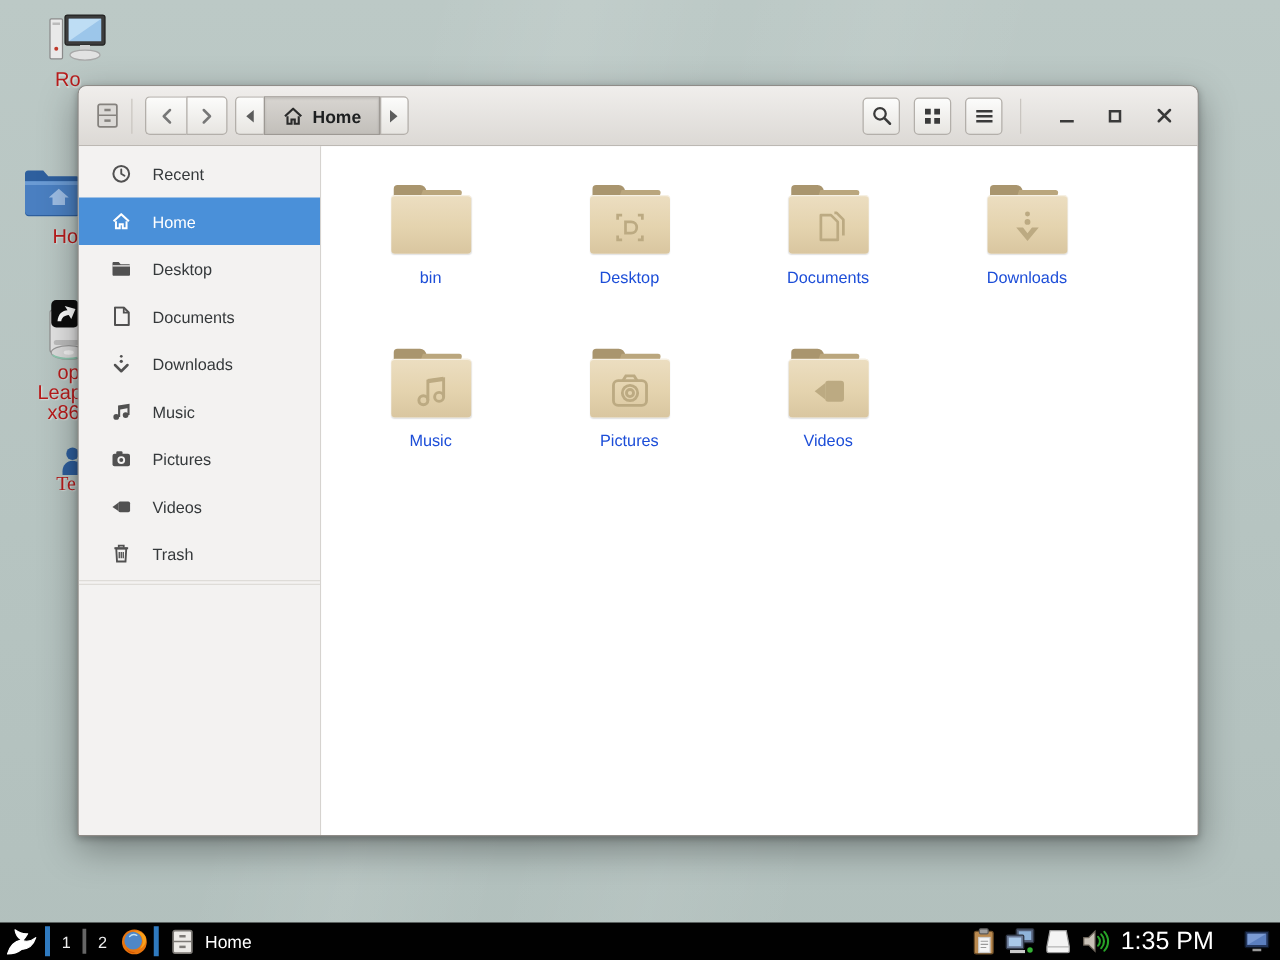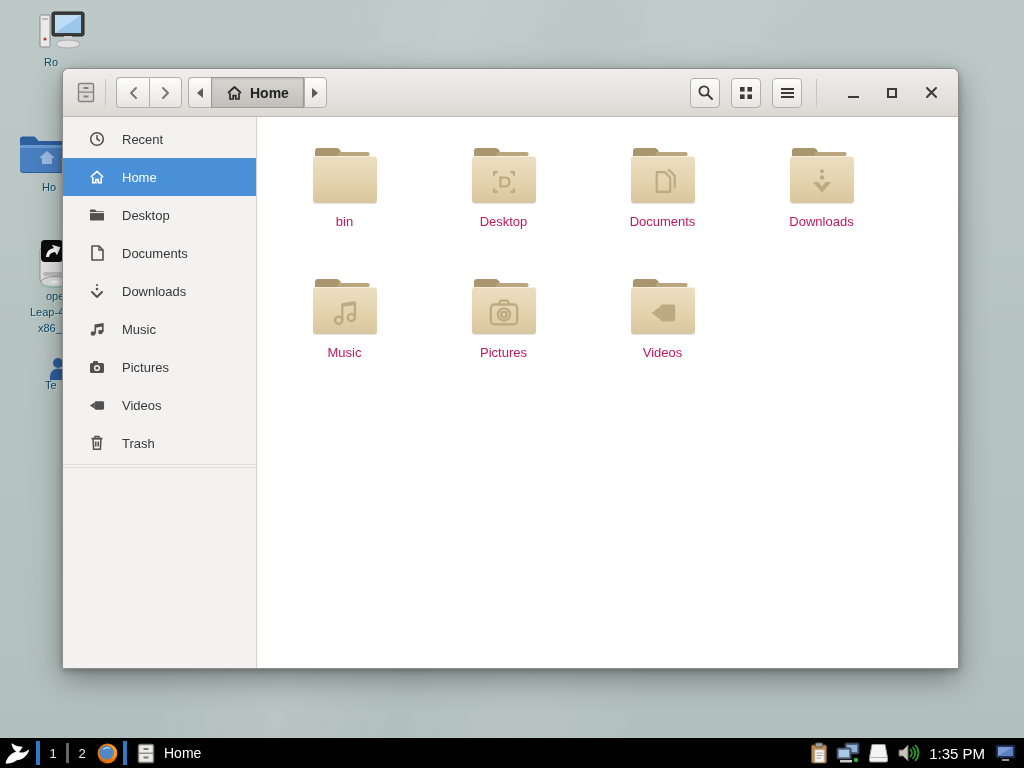--- a/index.html
+++ b/index.html
@@ -7,21 +7,21 @@
   body {
     font-family:"Liberation Sans","DejaVu Sans",sans-serif;
     position:relative;
     background:
       linear-gradient(105deg, rgba(255,255,255,0) 28%, rgba(255,255,255,.08) 38%, rgba(255,255,255,0) 48%, rgba(255,255,255,.06) 58%, rgba(255,255,255,0) 68%),
       linear-gradient(180deg,#bcc9c6 0%, #b6c4c1 55%, #b2c0bd 100%);
   }
 
   
   .dicon { position:absolute; z-index:1; }
-  .dlabel { position:absolute; z-index:1; font-size:11px; color:#0c4a6e;
+  .dlabel { position:absolute; z-index:1; font-size:16px; color:#b91c1c;
     text-shadow:1px 1px 1px rgba(255,255,255,.45); white-space:nowrap; }
 
   
   .window { position:absolute; left:62px; top:68px; width:897px; height:601px; z-index:5;
     background:#fff; border:1px solid #8f8c88; border-radius:7px 7px 2px 2px;
     box-shadow:0 10px 30px rgba(0,0,0,.35), 0 2px 6px rgba(0,0,0,.25);
     display:flex; flex-direction:column; overflow:hidden; }
 
   .headerbar { height:48px; flex:0 0 48px; display:flex; align-items:center; padding:0 14px;
     background:linear-gradient(180deg,#f0eeec,#dcd9d5); border-bottom:1px solid #bcb8b3; }
@@ -50,21 +50,21 @@
     font-size:13px; color:#35393b; cursor:default; }
   .srow .sic { width:16px; height:16px; flex:0 0 16px; display:flex; align-items:center; justify-content:center; }
   .srow.selected { background:#4a90d9; color:#fff; }
   .ssep { height:1px; background:#dedcd8; margin:2px 0; }
   .srow .eject { margin-left:auto; margin-right:16px; }
 
   .content { flex:1; background:#fff; overflow:hidden; padding:20px 0 0 8px; }
   .fgrid { display:grid; grid-template-columns:repeat(4,159px); grid-auto-rows:131px; }
   .fcell { display:flex; flex-direction:column; align-items:center; cursor:default; }
   .fcell .icwrap { height:66px; display:flex; align-items:flex-end; justify-content:center; }
-  .flabel { margin-top:11px; font-size:13px; color:#be185d; }
+  .flabel { margin-top:11px; font-size:13px; color:#1d4ed8; }
 
   
   .folder { position:relative; width:64px; height:55px; }
   .folder .tab { position:absolute; left:2px; top:0; width:26px; height:14px; background:#a9956e; border-radius:3px 5px 0 0; }
   .folder .tab2 { position:absolute; left:24px; top:4px; width:32px; height:8px; background:#baa67d; border-radius:0 3px 0 0; transform:skewX(-18deg); }
   .folder .body { position:absolute; left:0; top:8px; right:0; bottom:0;
     background:linear-gradient(180deg,#ecdec1 0%, #e4d3ae 55%, #d9c6a0 100%);
     border-radius:3px; box-shadow:inset 0 1px 0 rgba(255,255,255,.55), 0 1px 1px rgba(0,0,0,.12); }
   .folder .emblem { position:absolute; left:0; right:0; top:12px; bottom:0; display:flex; align-items:center; justify-content:center; }
 
@@ -79,21 +79,21 @@
   
   .taskbar { position:absolute; left:0; bottom:0; width:1024px; height:30px; z-index:10;
     background:#010101; display:flex; align-items:center; color:#fff; }
   .tb-start { width:36px; height:30px; display:flex; align-items:center; justify-content:center; }
   .tb-bluebar { width:4px; height:24px; background:#2f7ac0; }
   .tb-graybar { width:3px; height:20px; background:#666; }
   .tb-ws { width:26px; height:30px; display:flex; align-items:center; justify-content:center; font-size:13px; color:#eee; }
   .tb-fx { width:24px; height:30px; display:flex; align-items:center; justify-content:center; margin-right:4px; }
   .tb-task { display:flex; align-items:center; gap:9px; padding:0 10px; height:30px; font-size:14px; color:#fff; }
   .tb-tray { display:flex; align-items:center; gap:8px; margin-left:auto; }
-  .tb-clock { font-size:15px; color:#fff; margin:0 10px 0 8px; }
+  .tb-clock { font-size:20px; color:#fff; margin:0 24px 0 8px; }
   .tb-net { margin-right:8px; display:flex; align-items:center; }
   svg { display:block; }
 </style>
 </head>
 <body>
 
 <div id="desktop-icons">
     <div class="dicon" style="left: 36px; top: 8px;">
       <svg width="52" height="50" viewBox="0 0 52 50">
         <rect x="4" y="7" width="10" height="32" rx="1" fill="#e9e9e9" stroke="#8a8a8a"></rect>
@@ -132,21 +132,21 @@
     <div class="dlabel" style="left: 30px; top: 306px;">Leap-42</div>
     <div class="dlabel" style="left: 38px; top: 322px;">x86_6</div>
     <div class="dicon" style="left: 48px; top: 354px;">
       <svg width="30" height="28" viewBox="0 0 30 28">
         <circle cx="21" cy="6" r="4.5" fill="#5b8fd0"></circle>
         <path d="M13 18c0-4.5 3.6-7.5 8-7.5s8 3 8 7.5v3H13z" fill="#5b8fd0"></path>
         <circle cx="10" cy="9" r="5" fill="#2e5f9e"></circle>
         <path d="M2 23c0-5 3.6-8.5 8-8.5s8 3.5 8 8.5v3H2z" fill="#2e5f9e"></path>
       </svg>
     </div>
-    <div class="dlabel" style="left: 45px; top: 379px;">Te</div>
+    <div class="dlabel" style="left: 45px; top: 379px; font-family: Liberation Serif, serif;">Te</div>
   </div>
 
 <div class="window">
   <div class="headerbar">
     <span id="hb-appicon">
         <svg width="18" height="21" viewBox="0 0 18 21">
           <rect x="1.5" y="1.5" width="15" height="18" rx="1.5" fill="#dcdad7" stroke="#85827e" stroke-width="1.4"></rect>
           <path d="M2 10.2h14" stroke="#85827e" stroke-width="1.2"></path>
           <rect x="6.5" y="5" width="5" height="2" fill="#85827e"></rect>
           <rect x="6.5" y="13.5" width="5" height="2" fill="#85827e"></rect>

